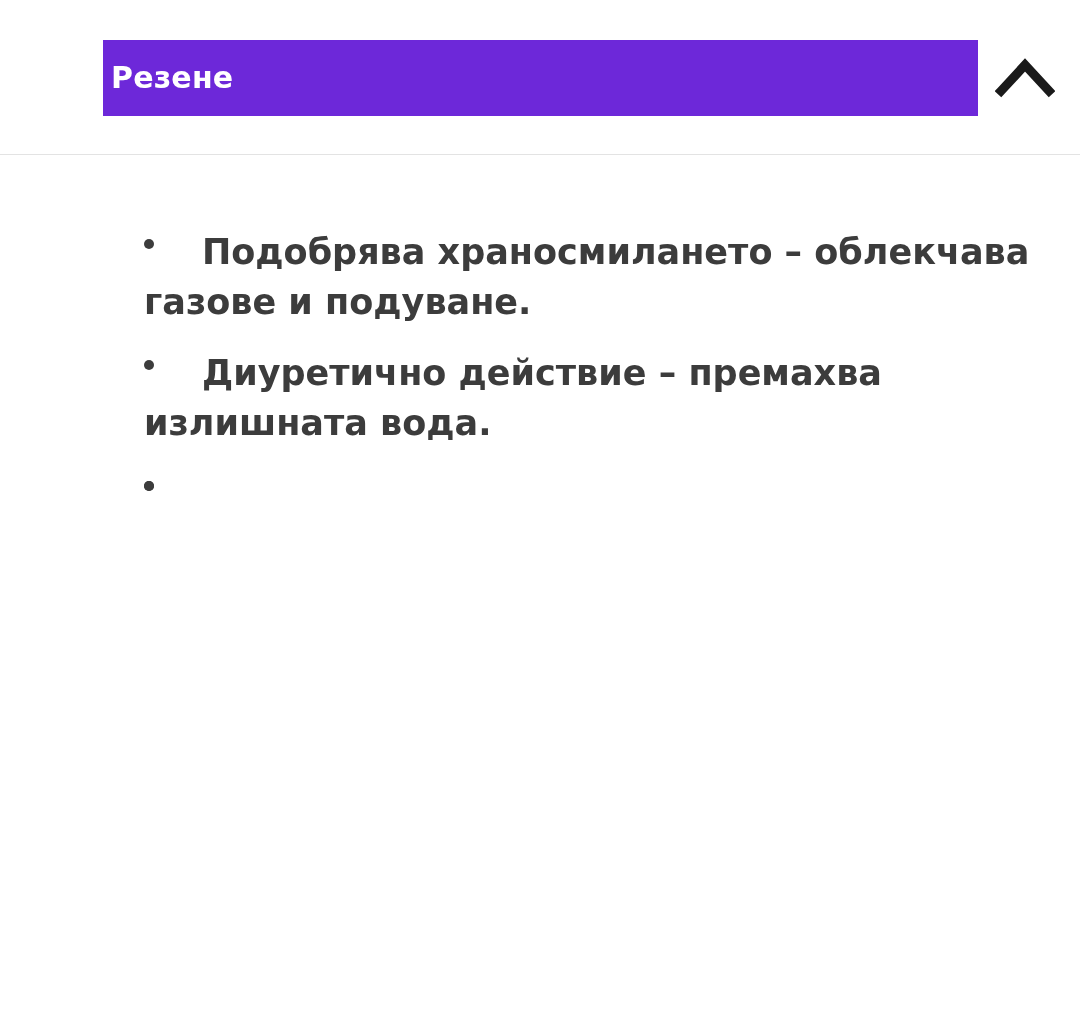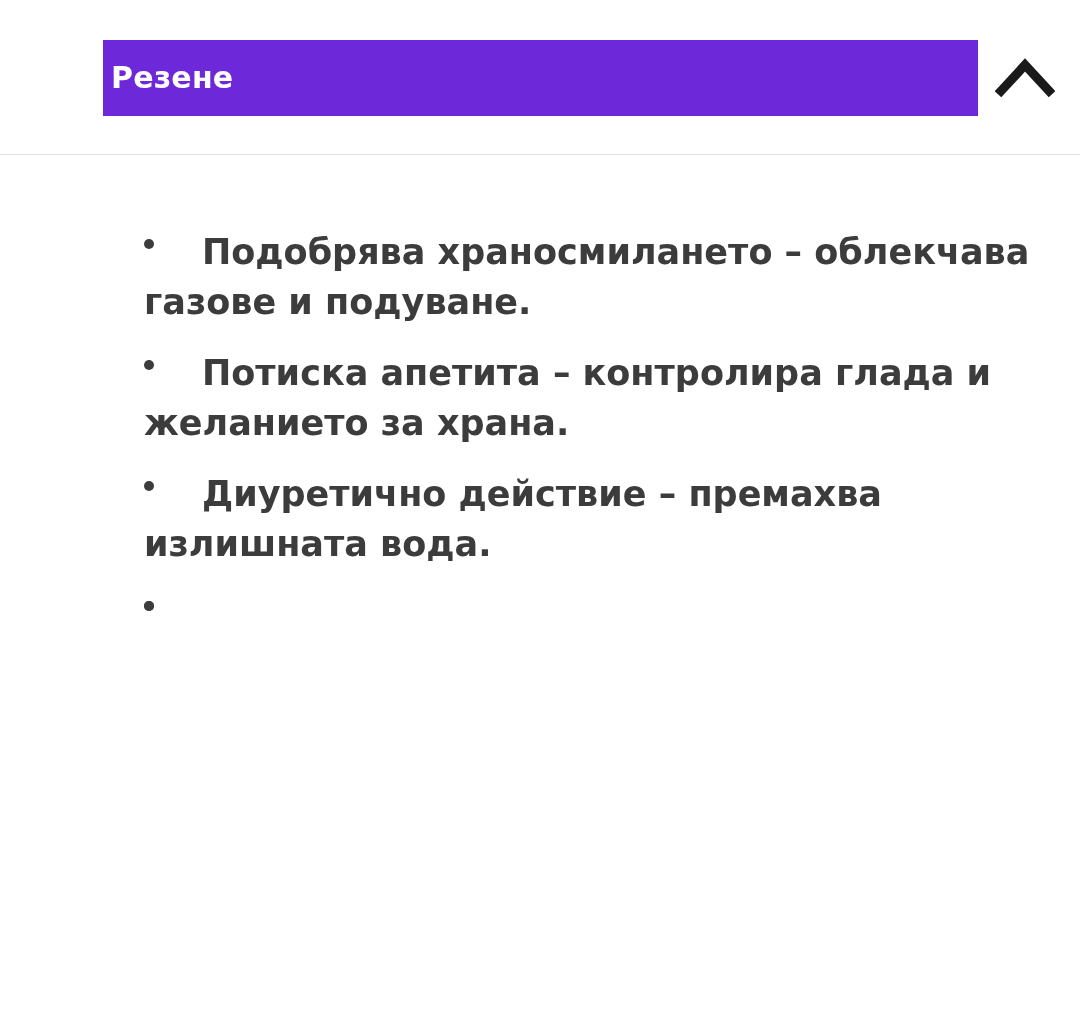--- a/index.html
+++ b/index.html
@@ -126,24 +126,20 @@
   </div>
 
   <div class="acc-body">
     <ul class="bullets">
       <li>
         <span class="dot"></span>
         <span class="txt">Подобрява храносмилането – облекчава газове и подуване.</span>
       </li>
       <li>
         <span class="dot"></span>
-        <span class="txt">Потиска апетита – контролира глада и желанието за храна.</span>
-      </li>
-      <li>
-        <span class="dot"></span>
         <span class="txt">Диуретично действие – премахва излишната вода.</span>
       </li>
       <li>
         <span class="dot"></span>
       </li>
       <li>
         <span class="dot"></span>
       </li>
     </ul>
   </div>

